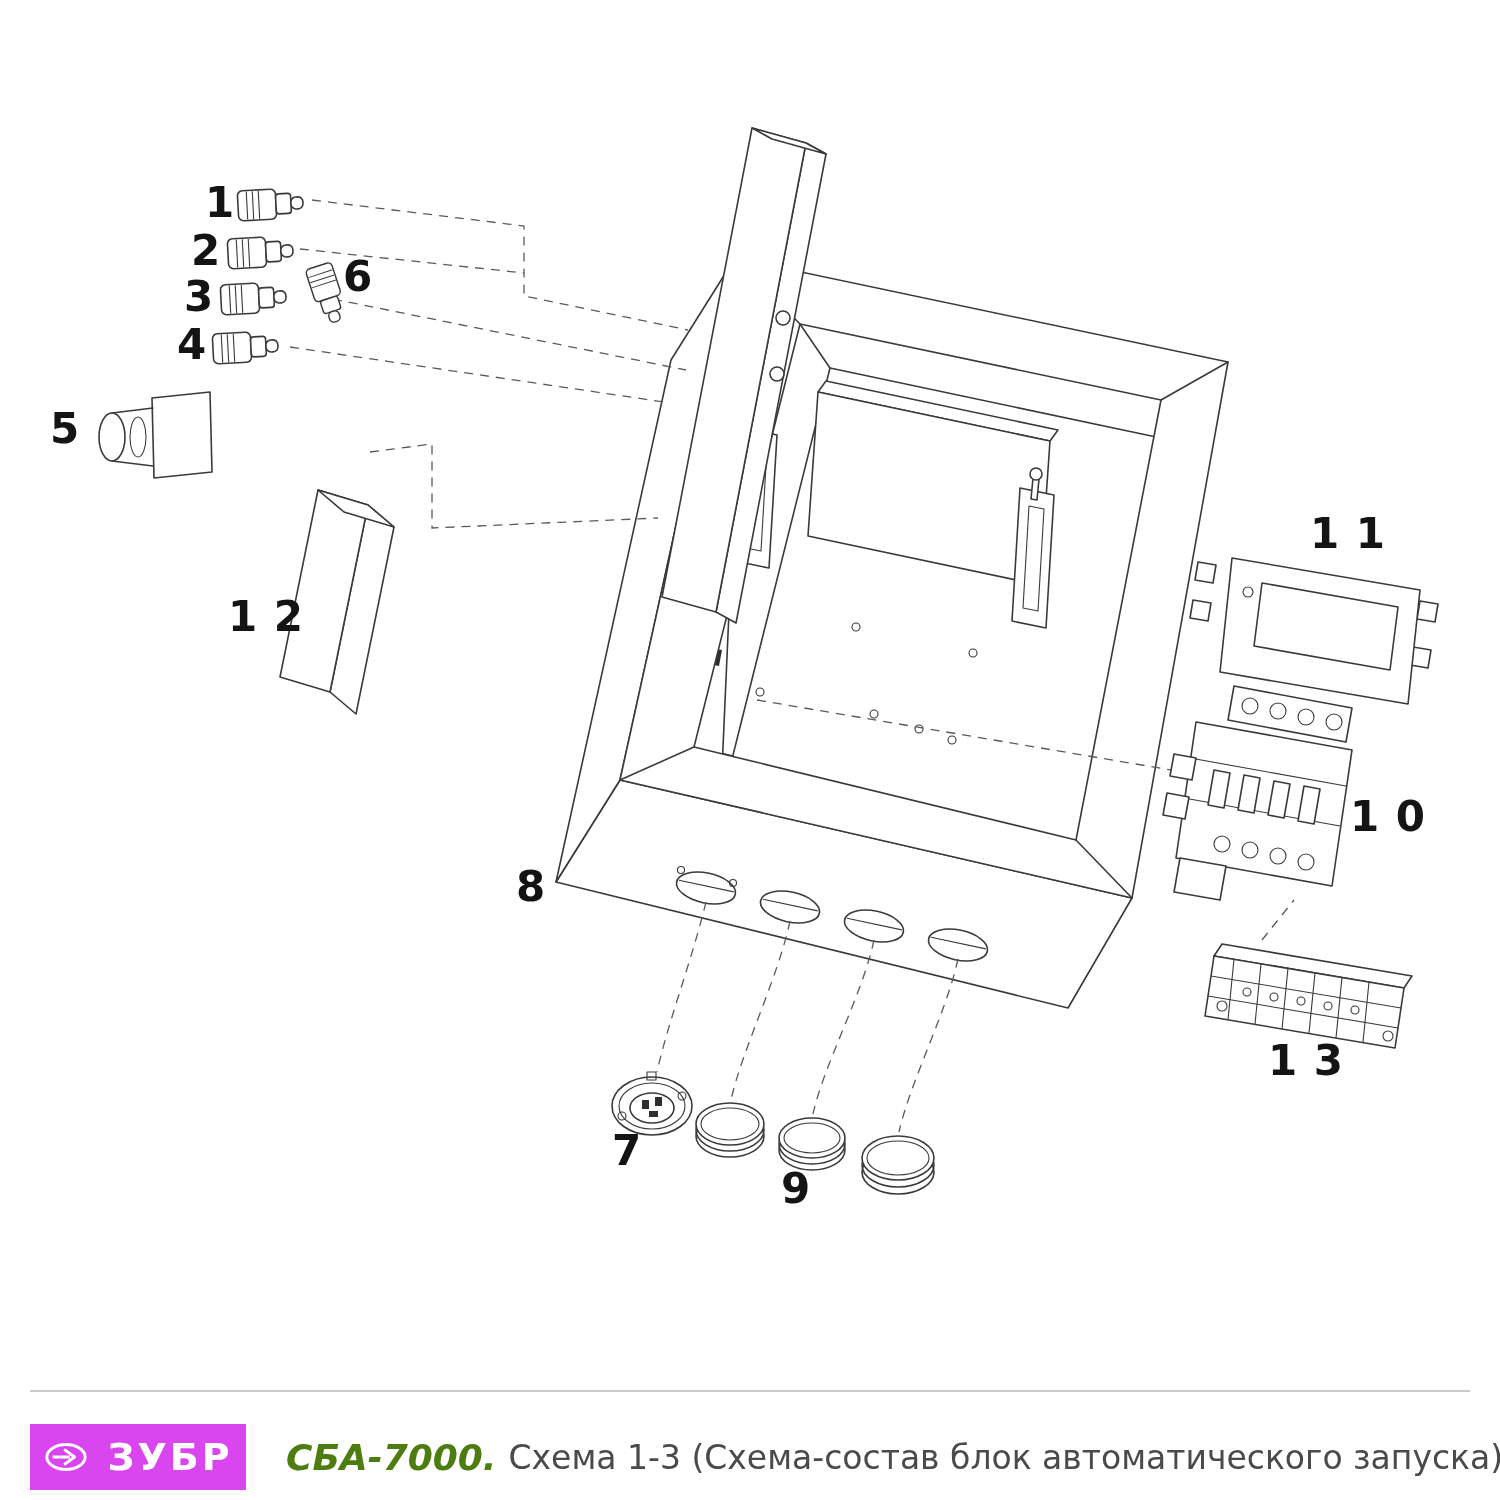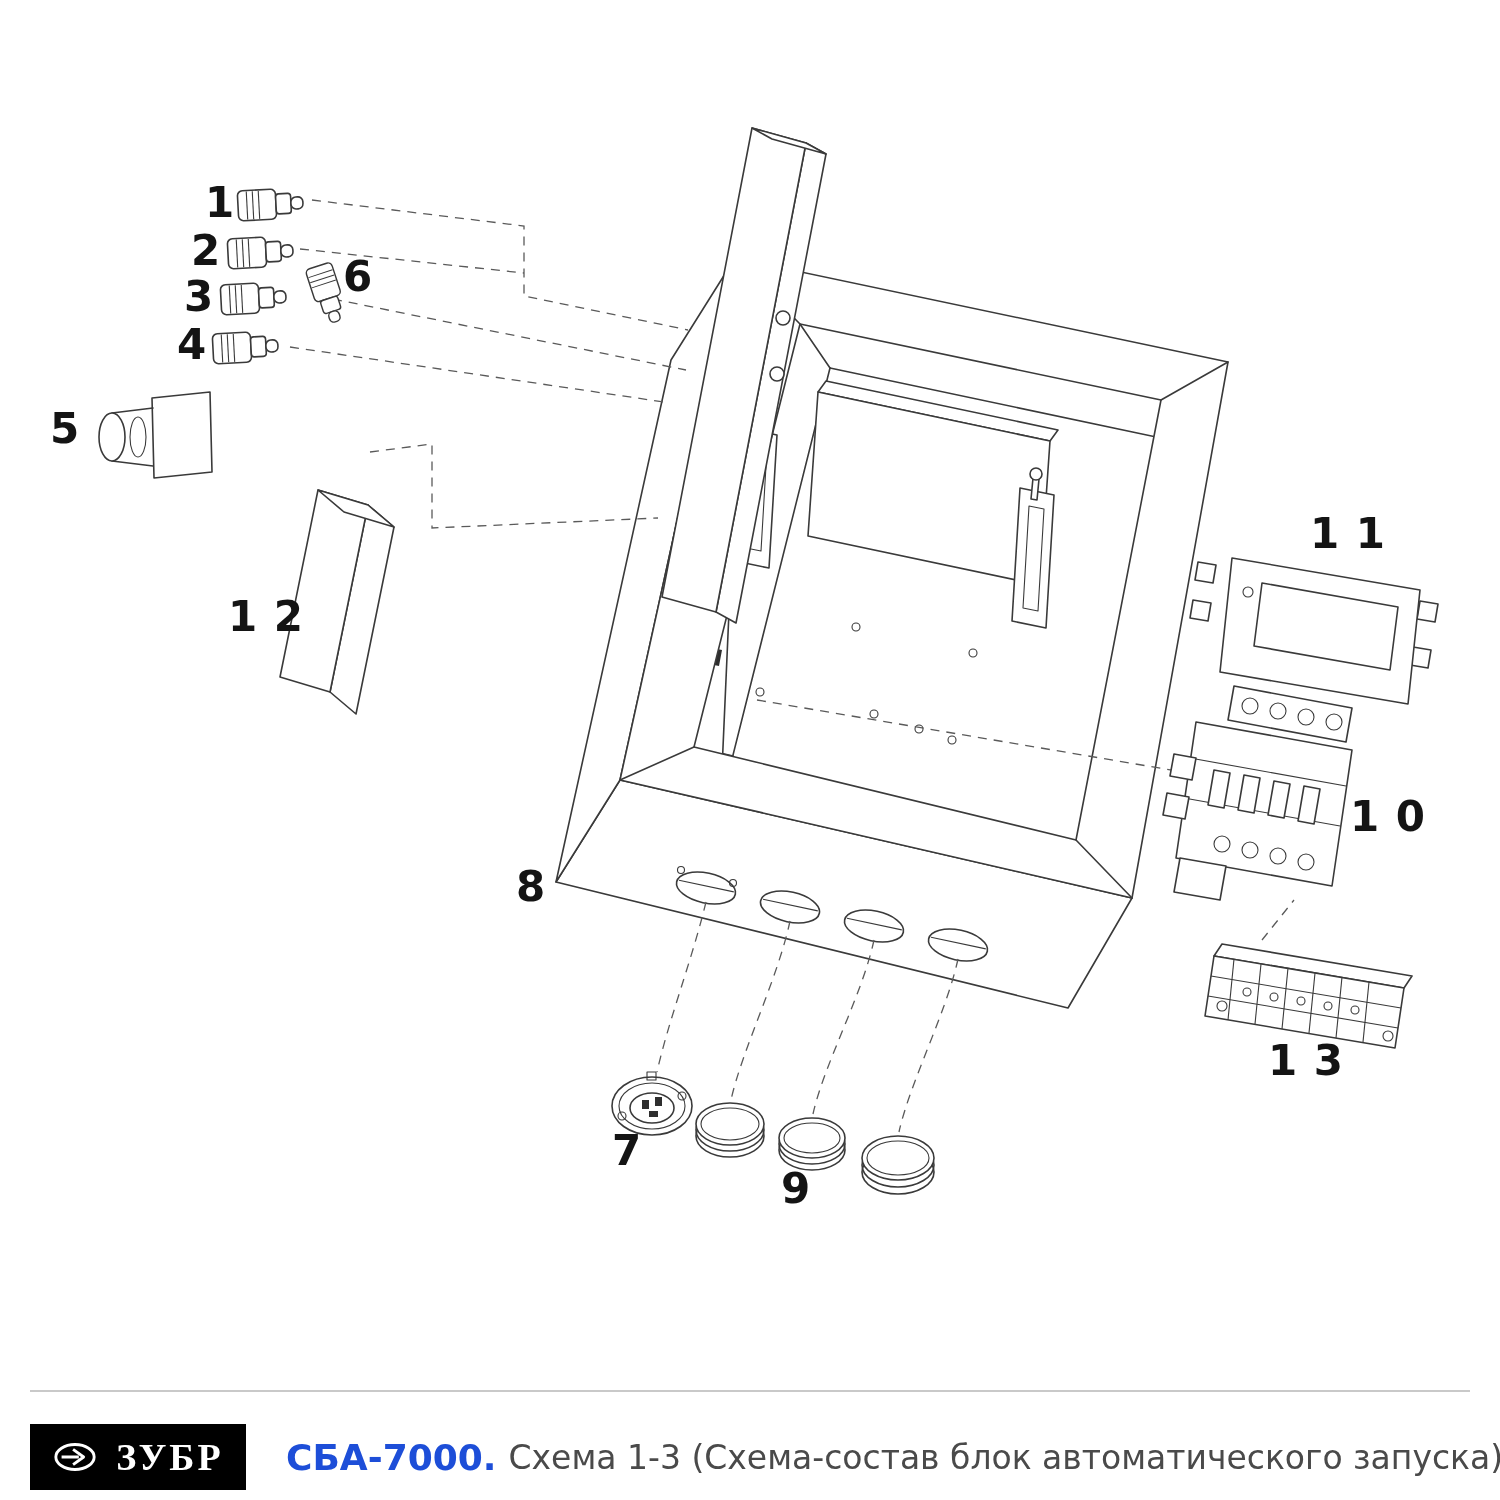--- a/index.html
+++ b/index.html
@@ -15,28 +15,28 @@
   .fw   { fill:#ffffff; stroke:#3a3a3a; stroke-width:1.6; stroke-linejoin:round; }
   .thin { fill:none;    stroke:#3a3a3a; stroke-width:1.1; stroke-linejoin:round; }
   .dk   { fill:#2e2e2e; stroke:none; }
   .dash { fill:none; stroke:#5a5a5a; stroke-width:1.3; stroke-dasharray:9 7; }
   .lbl  { font-family:"DejaVu Sans", sans-serif; font-size:42px; font-weight:600; fill:#141414; letter-spacing:1px; }
 
   
   .rule { position:absolute; left:30px; top:1390px; width:1440px; height:2px; background:#c9c9c9; }
   .logo {
     position:absolute; left:30px; top:1424px; width:216px; height:66px;
-    background:#000000; display:flex; align-items:center; justify-content:center; gap:18px;font-family:Liberation Serif, serif;
+    background:#d946ef; display:flex; align-items:center; justify-content:center; gap:18px;
   }
   .logo-text { font-size:38px; font-weight:700; color:#ffffff; letter-spacing:3px; line-height:1; }
   .titleline {
     position:absolute; left:286px; top:1424px; height:66px;
     display:flex; align-items:center; gap:12px; white-space:nowrap;
   }
-  .model   { font-size:36px; font-weight:700; color:#1d4ed8; }
+  .model   { font-size:36px; font-weight:700; color:#4d7c0f;font-style:italic; }
   .caption { font-size:33px; font-weight:400; color:#4a4a4a; }
 </style>
 </head>
 <body>
 
 <div class="canvas">
 
   <svg class="diagram" width="1500" height="1500" viewBox="0 0 1500 1500">
 
     <defs>

